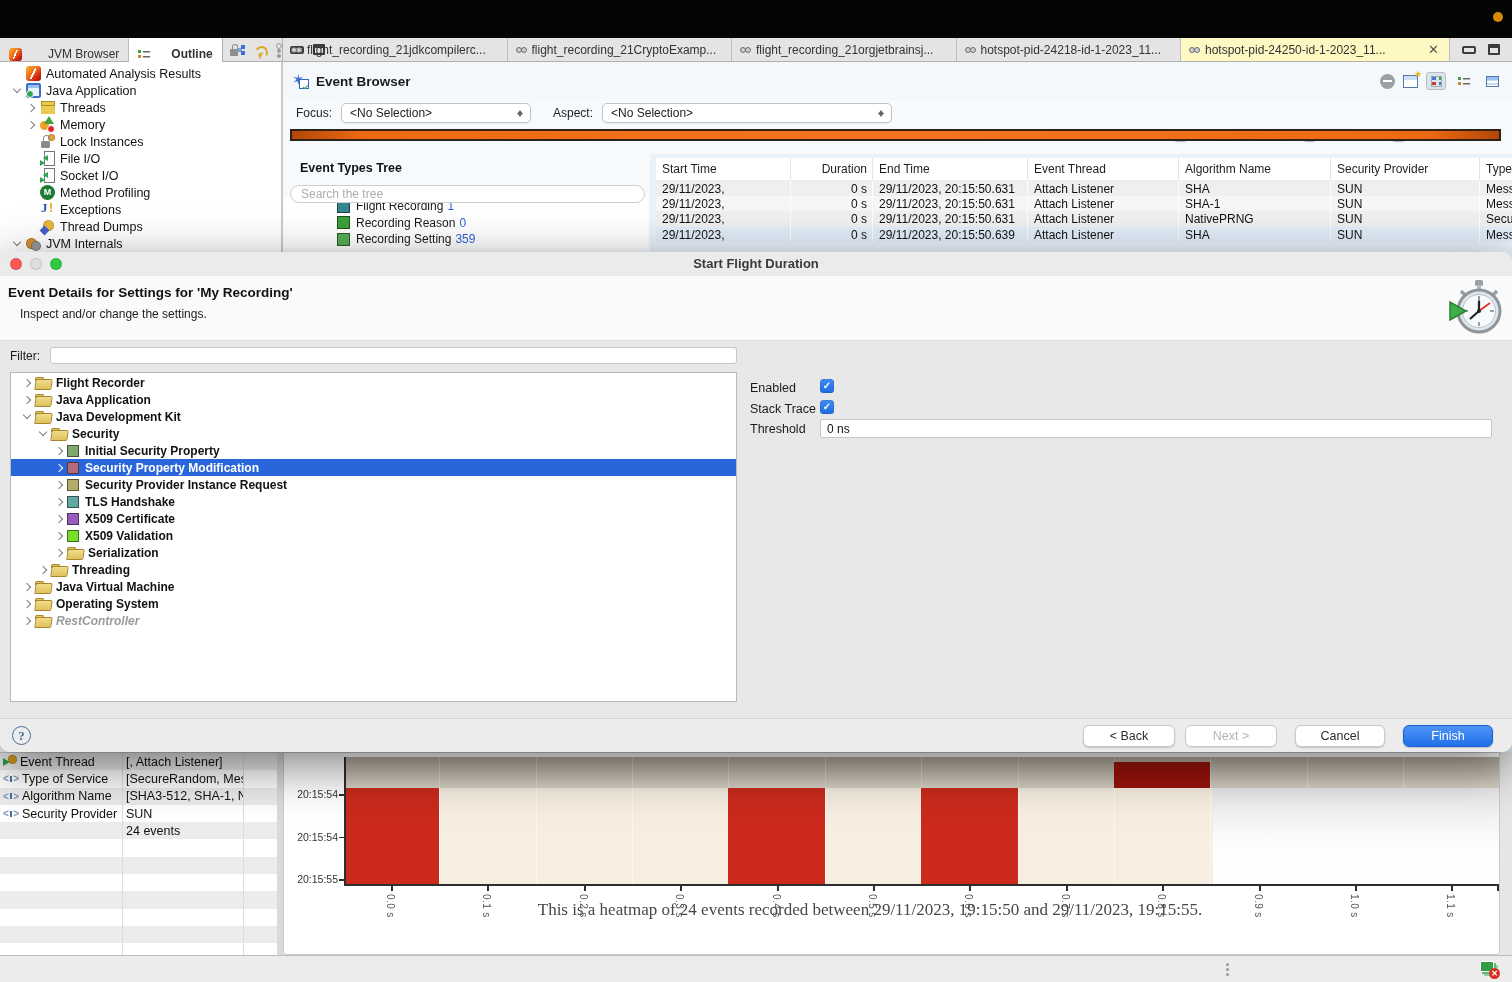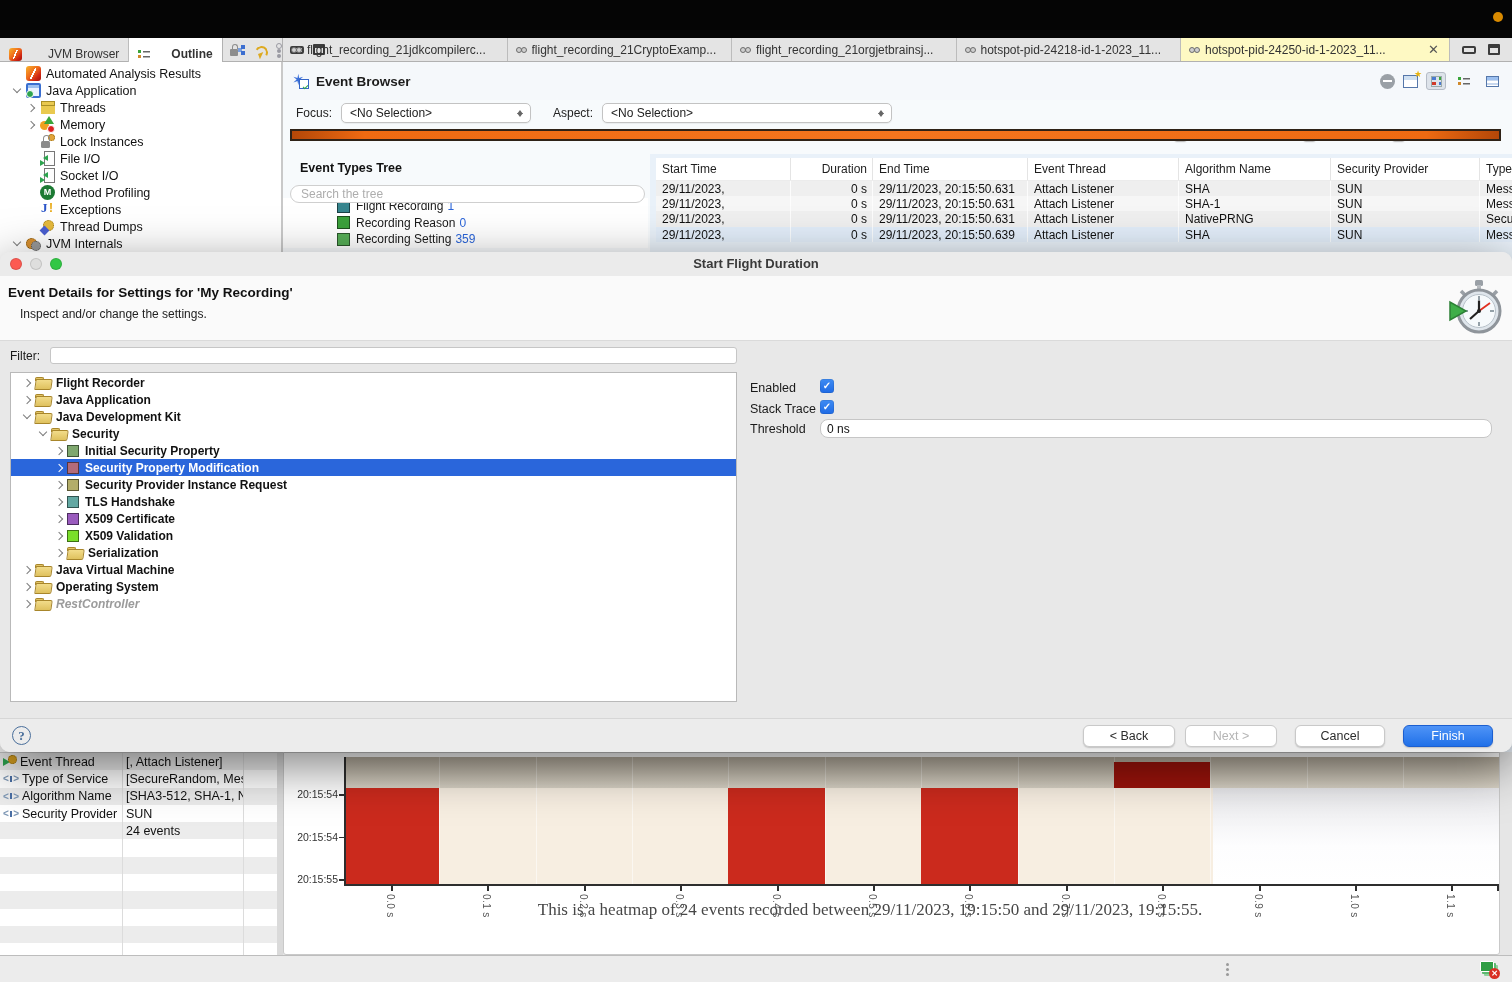--- a/index.html
+++ b/index.html
@@ -197,21 +197,21 @@
   .dtrow.sel .chev { border-color:#fff; }
   .dtrow.ghost { color:#9b9b9b; font-style:italic; }
   .dt-chevslot { width:16px; display:flex; justify-content:center; flex:0 0 16px; }
   .folder { position:relative; width:16px; height:12px; flex:0 0 16px; margin-right:5px; }
   .folder::before { content:""; position:absolute; left:0; top:0; width:7px; height:3px; background:#e3c568; border:1px solid #a8862b; border-bottom:none; border-radius:2px 2px 0 0; }
   .folder::after { content:""; position:absolute; left:0; top:2px; width:15px; height:9px; background:linear-gradient(180deg,#f2dc8a,#dfc15e); border:1px solid #a8862b; border-radius:1px 2px 2px 1px; transform:skewX(-8deg); }
   .dtchip { width:12px; height:12px; border:1px solid rgba(0,0,0,.5); flex:0 0 12px; margin-right:6px; }
   .dlg-details { position:absolute; left:750px; top:0; right:10px; height:100%; }
   .dd-lab { position:absolute; left:0; font-size:12.5px; color:#1a1a1a; }
   .chk-blue { position:absolute; left:70px; width:14px; height:14px; border-radius:3.5px; background:linear-gradient(#3f8cf3,#1e6ae4); box-shadow:inset 0 0 0 .5px rgba(0,0,0,.15); color:#fff; font:bold 10px/14px "Liberation Sans",sans-serif; text-align:center; }
-  .thr-input { position:absolute; left:70px; top:49px; width:672px; height:19px; border:1px solid #c6c6c6; border-radius:8px; background:#fff; font:12px "Liberation Sans",sans-serif; padding:0 6px; outline:none; color:#111; }
+  .thr-input { position:absolute; left:70px; top:49px; width:672px; height:19px; border:1px solid #c6c6c6; border-radius:2px; background:#fff; font:12px "Liberation Sans",sans-serif; padding:0 6px; outline:none; color:#111; }
   .dlg-bottom { position:absolute; left:0; right:0; bottom:0; height:34px; background:#ececec; border-top:1px solid #d6d6d6; border-radius:0 0 10px 10px; }
   .help-circle { position:absolute; left:12px; top:7px; width:19px; height:19px; border-radius:50%; border:1.5px solid #4a6f9b; color:#4a6f9b; font:bold 13px/18px "Liberation Serif",serif; text-align:center; }
   .btn { position:absolute; top:6px; height:22px; border-radius:6px; background:#fff; border:.5px solid #c9c9c9; box-shadow:0 1px 1.5px rgba(0,0,0,.18); font-size:12.5px; color:#2c2c2c; display:flex; align-items:center; justify-content:center; }
   .btn.disabled { color:#b5b5b5; box-shadow:0 1px 1px rgba(0,0,0,.08); }
   .btn.primary { background:linear-gradient(#4f94f7,#2070e8); border-color:#1c5fd0; color:#fff; }
   .btn-back { right:337px; width:92px;text-align:center; } .btn-next { right:235px; width:92px; }
   .btn-cancel { right:127px; width:90px; } .btn-finish { right:19px; width:90px; }
 </style>
 </head>
 <body>
@@ -713,20 +713,27 @@
               <span class="dtchip" style="background: rgb(122, 222, 42);"></span>
               <span>X509 Validation</span>
             </div>
             <div class="dtrow" style="padding-left: 40px;">
               <span class="dt-chevslot">
                 <span class="chev coll"></span>
               </span>
               <span class="folder"></span>
               <span>Serialization</span>
             </div>
+            <div class="dtrow" style="padding-left: 24px;">
+              <span class="dt-chevslot">
+                <span class="chev coll"></span>
+              </span>
+              <span class="folder"></span>
+              <span>Threading</span>
+            </div>
             <div class="dtrow" style="padding-left: 8px;">
               <span class="dt-chevslot">
                 <span class="chev coll"></span>
               </span>
               <span class="folder"></span>
               <span>Java Virtual Machine</span>
             </div>
             <div class="dtrow" style="padding-left: 8px;">
               <span class="dt-chevslot">
                 <span class="chev coll"></span>

